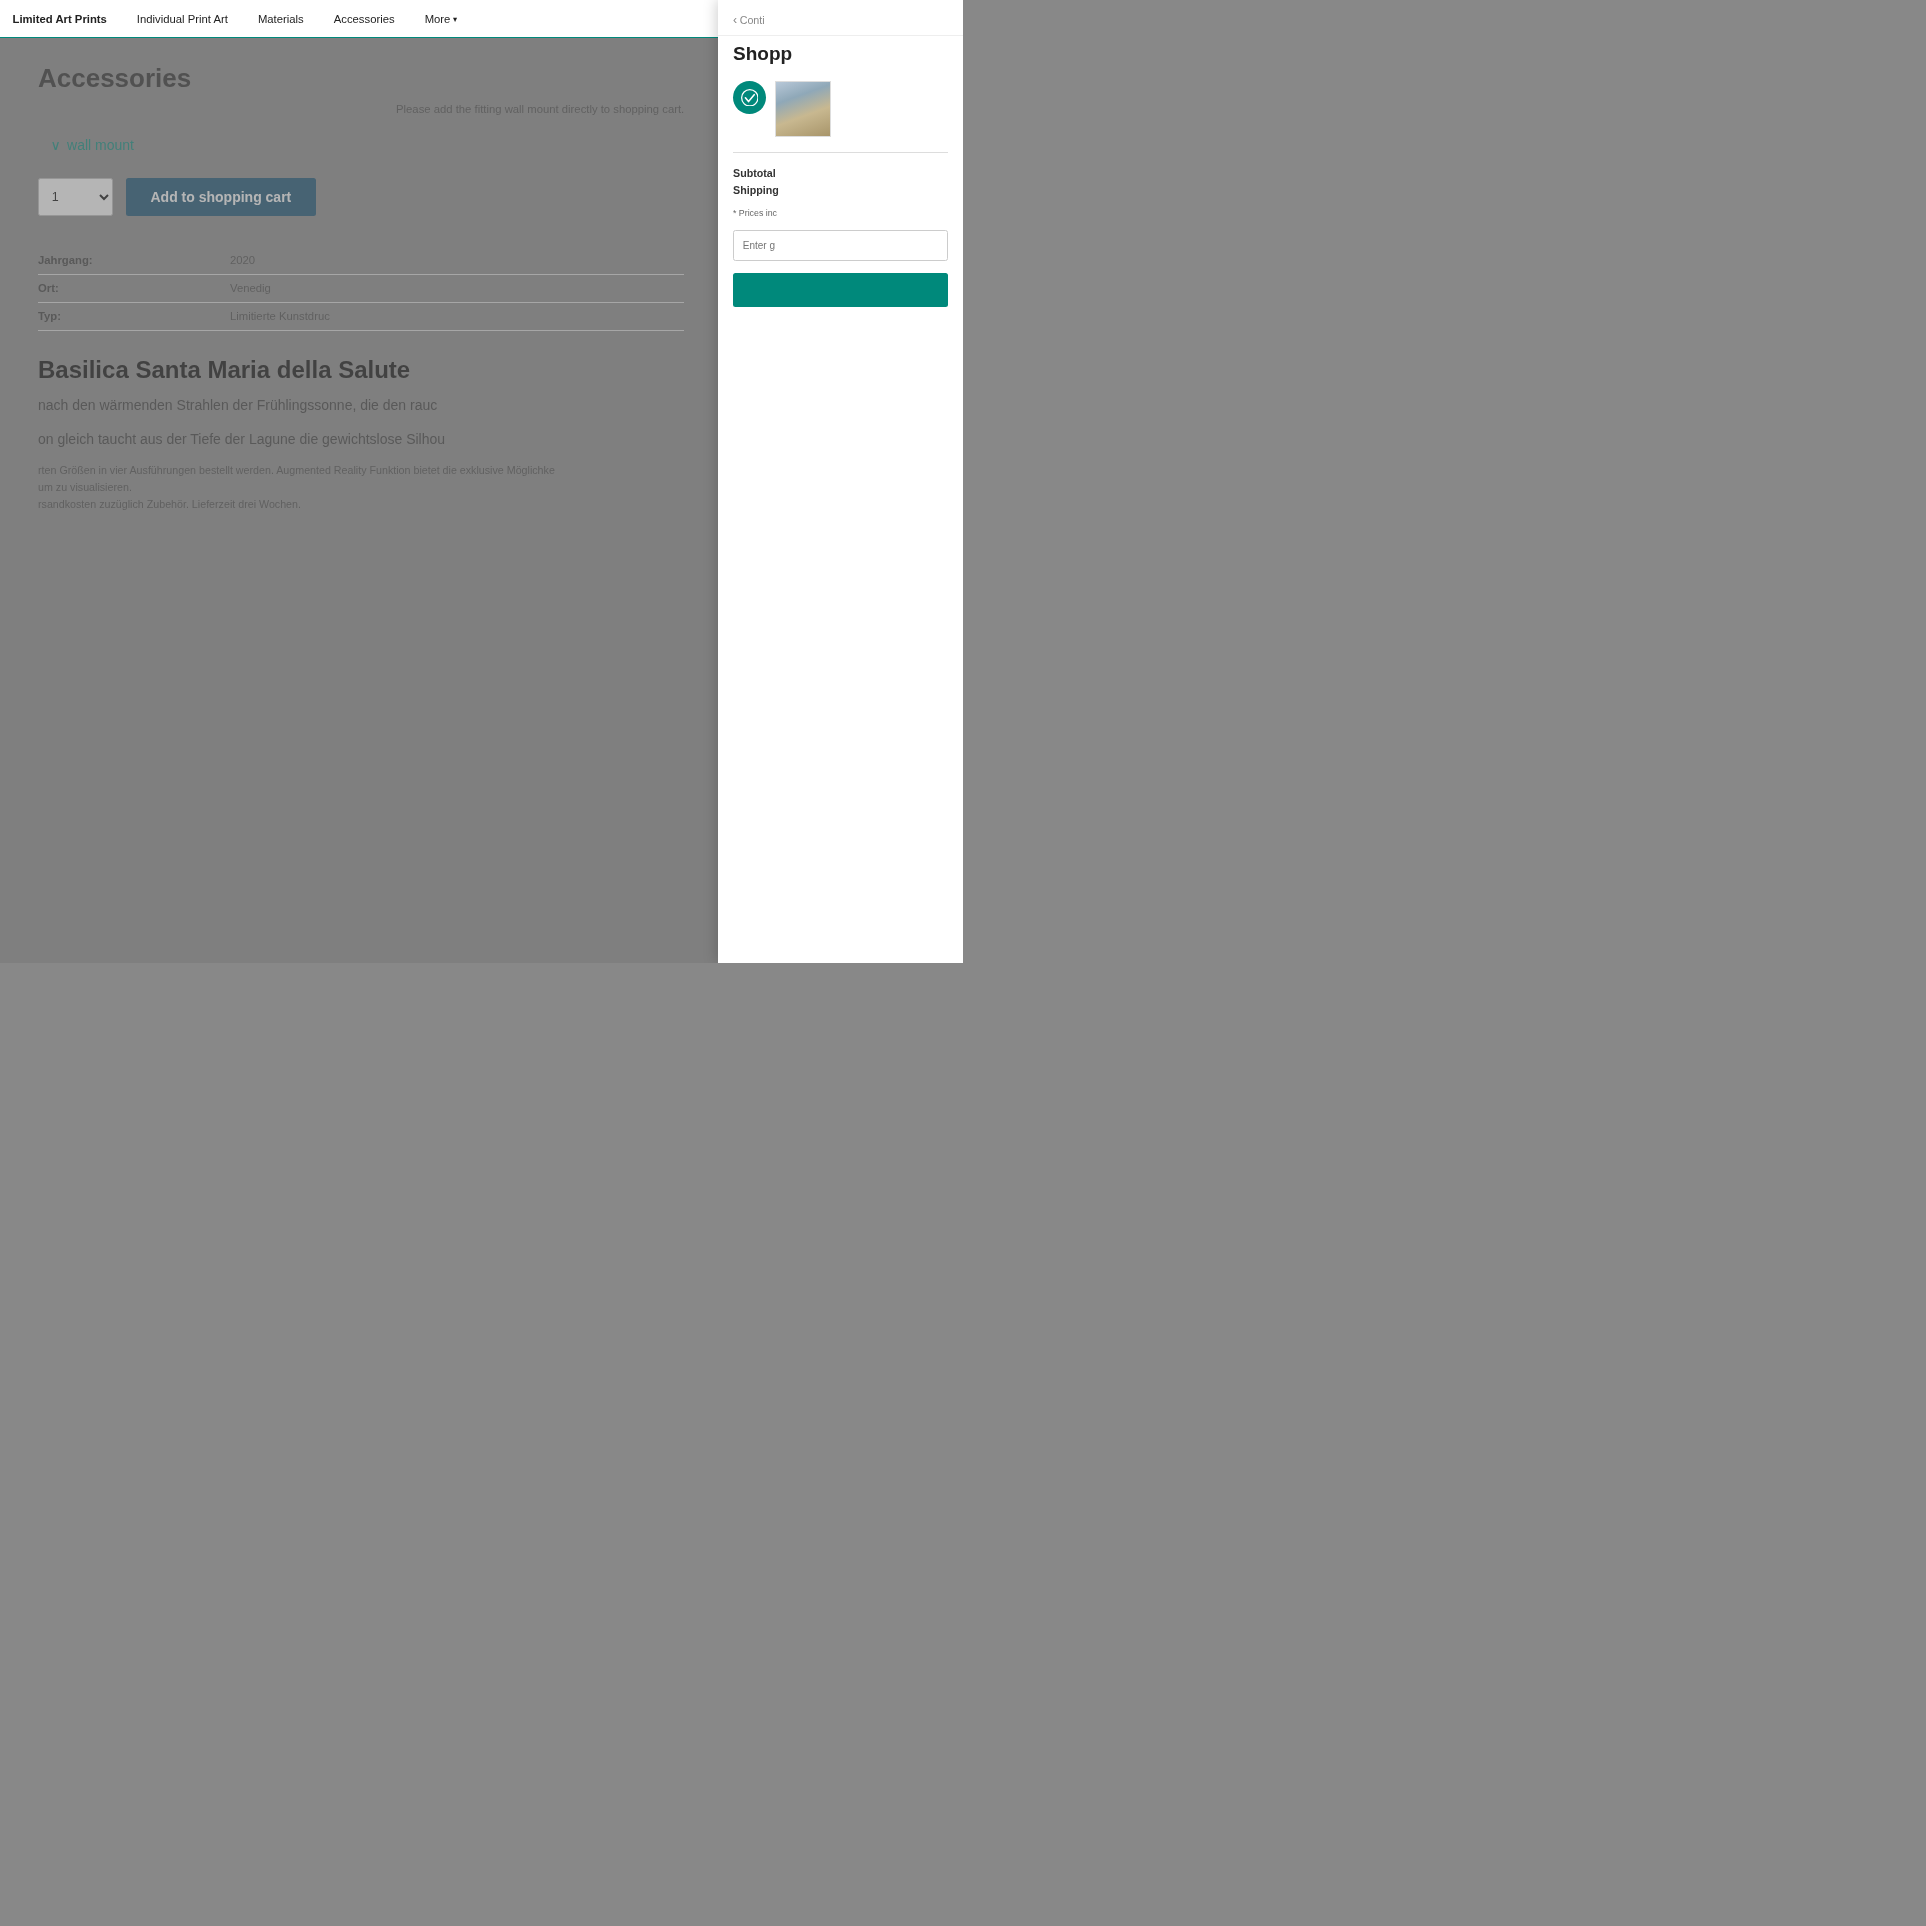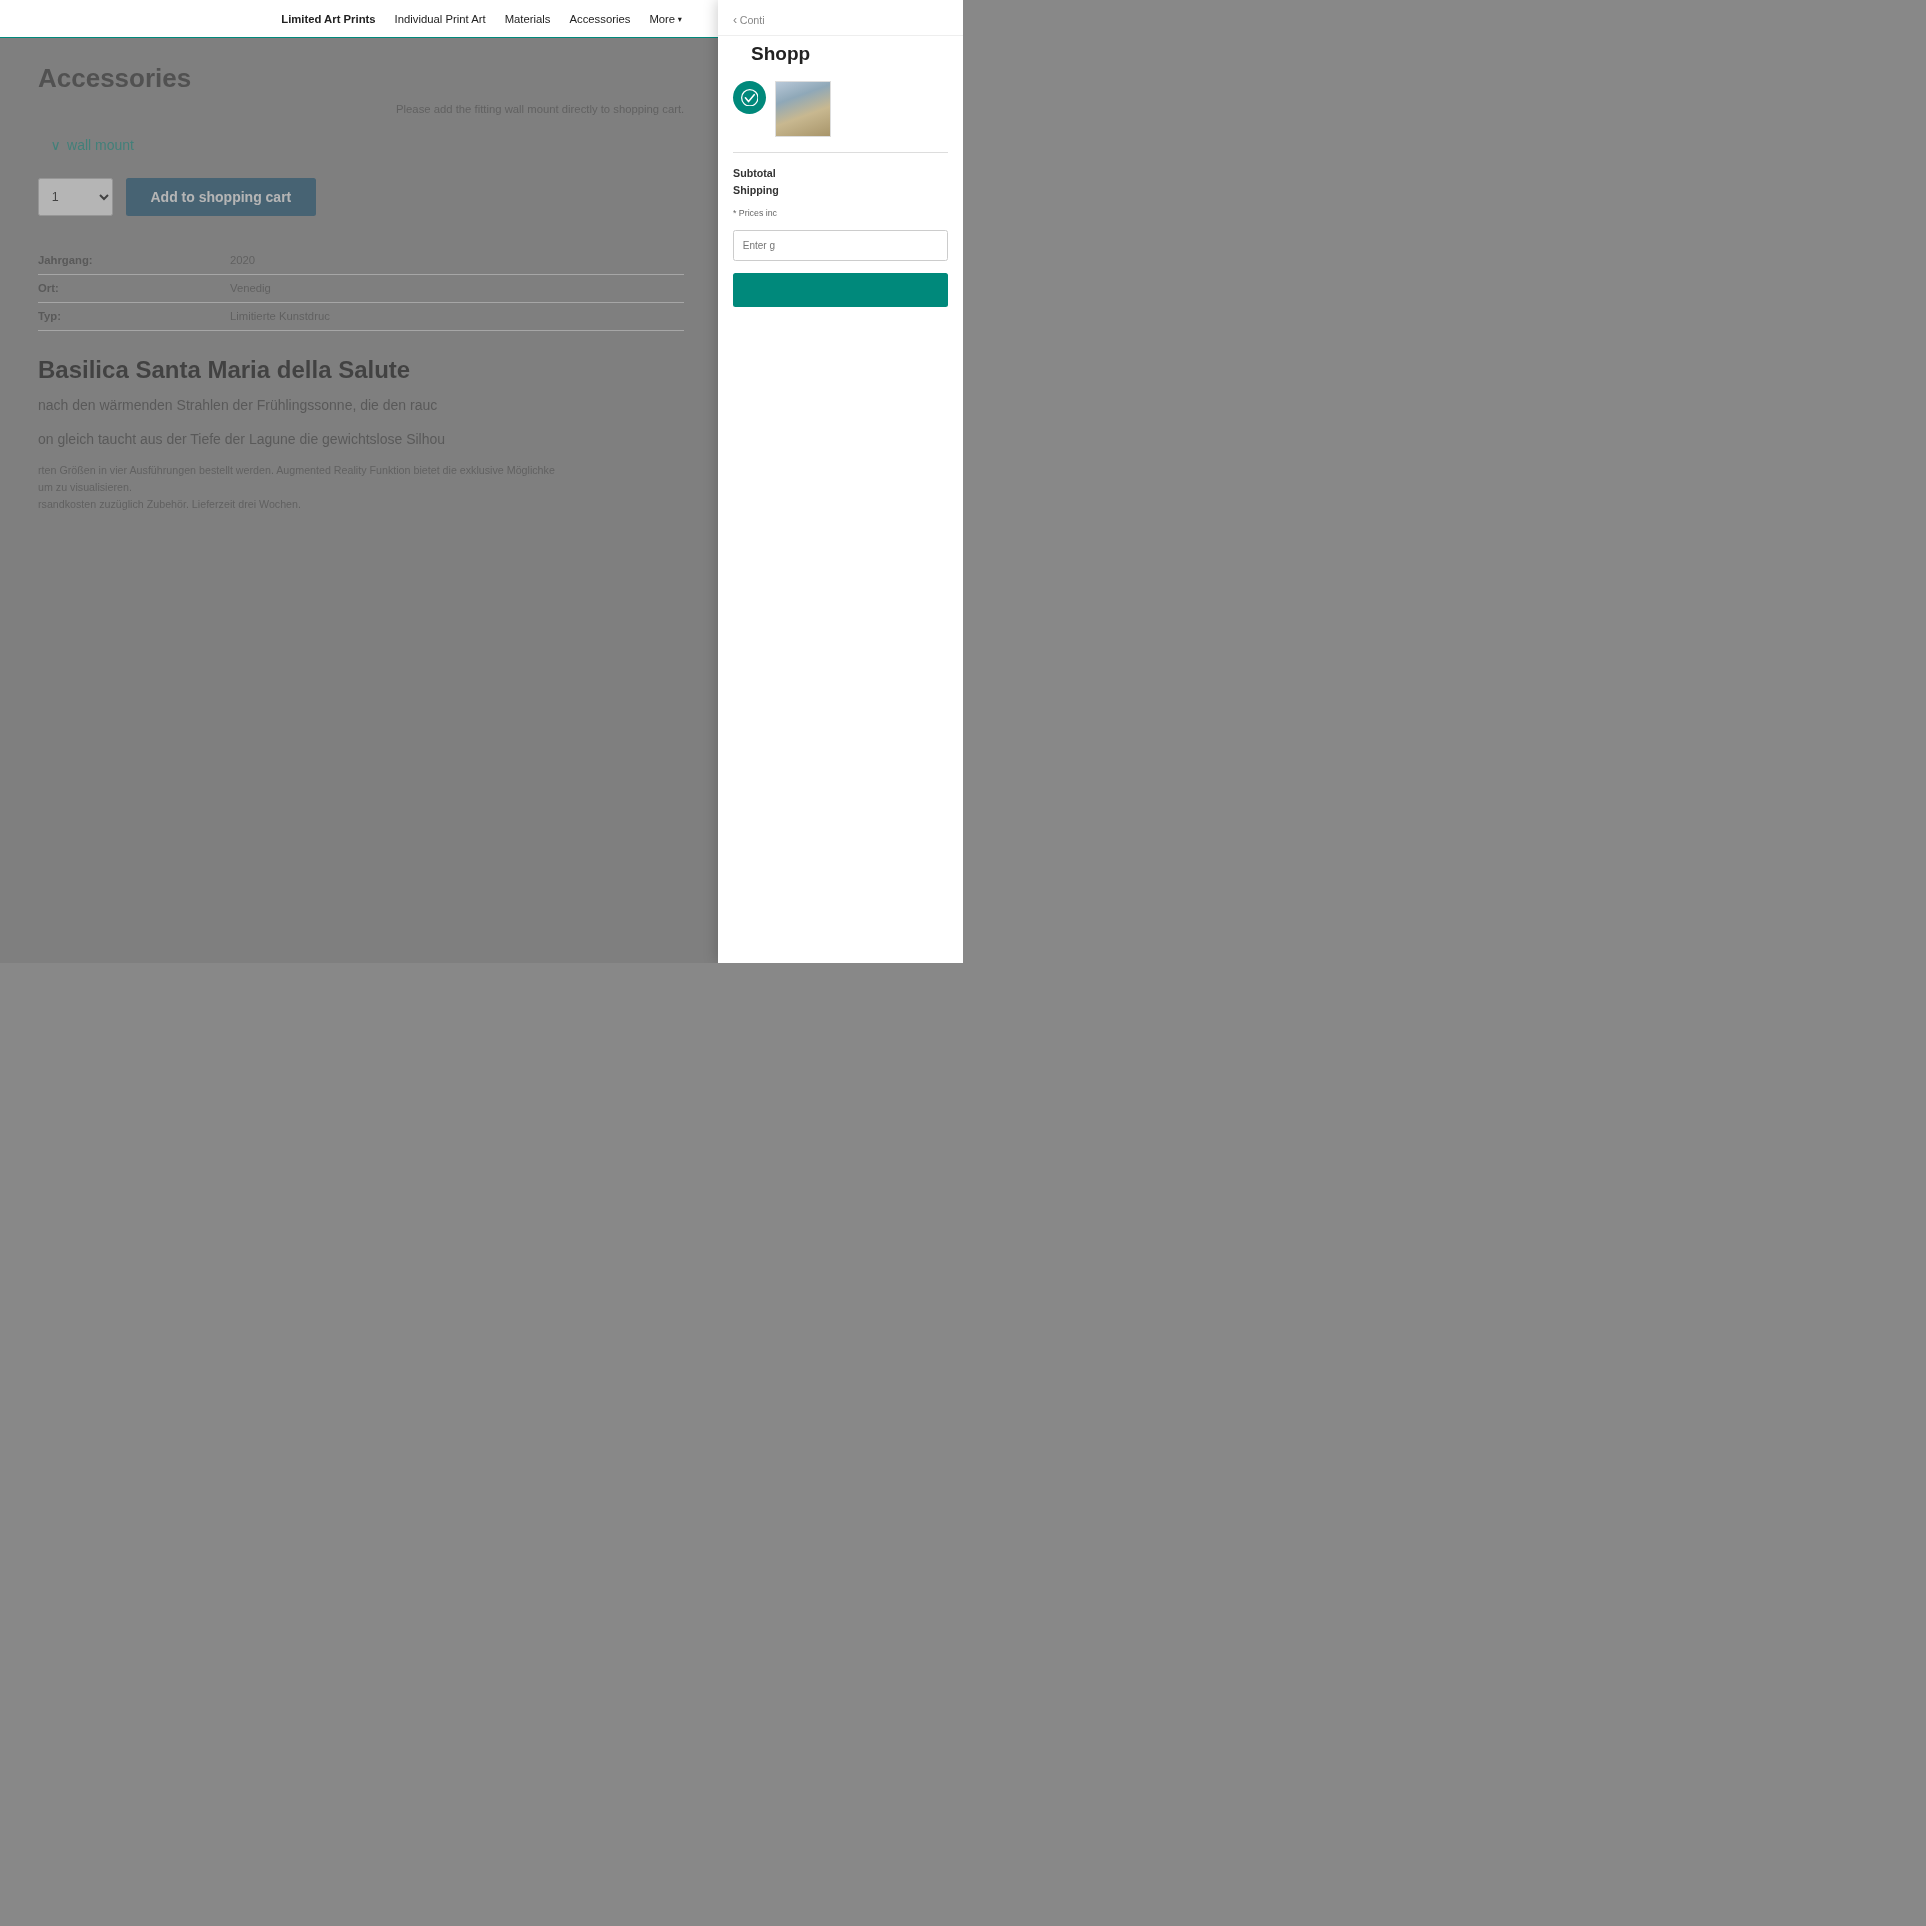--- a/index.html
+++ b/index.html
@@ -25,23 +25,22 @@
     .navbar {
       position: absolute;
       top: 0; left: 0;
       width: 100%;
       height: 38px;
       background: #fff;
       border-bottom: 1.9px solid #00897b;
       display: flex;
       align-items: center;
       padding: 0 12.5px;
-      gap: 19px;
+      gap: 30px;
       z-index: 2;
-      justify-content: center;
     }
     .navbar-item {
       font-size: 11.3px;
       color: #222;
       cursor: pointer;
       white-space: nowrap;
       font-weight: 400;
     }
     .navbar-item.active {
       font-weight: 700;
@@ -205,21 +204,20 @@
     .cart-back-chevron {
       font-size: 12.5px;
       color: #888;
     }
 
     .cart-title {
       font-size: 19px;
       font-weight: 700;
       color: #222;
       padding: 6.3px 15px 6.3px 15px;
-      margin-left: 18px;
     }
 
     .cart-item-row {
       display: flex;
       gap: 8.8px;
       padding: 10px 15px;
       align-items: flex-start;
     }
 
     .cart-check-icon {

